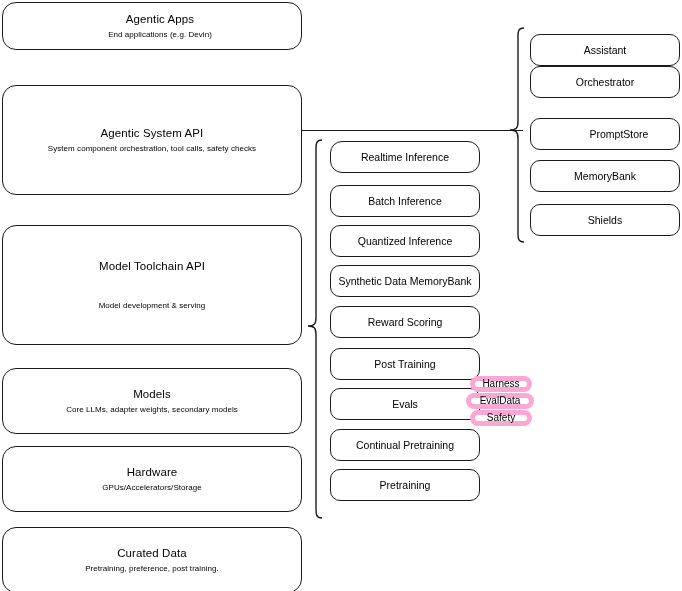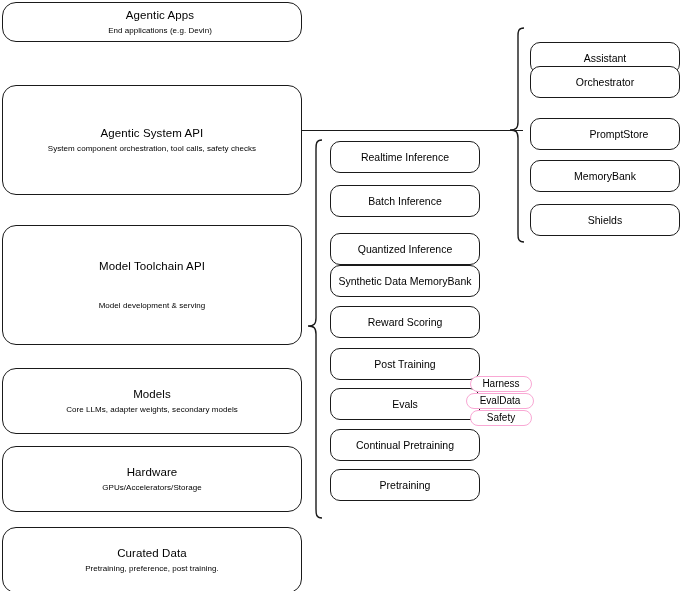--- a/index.html
+++ b/index.html
@@ -64,21 +64,21 @@
     height: 32px;
     border-radius: 10px;
     font-size: 10.5px;
   }
 
   
   .pill {
     position: absolute;
     box-sizing: border-box;
     background: #ffffff;
-    border: 1px solid #f9a8d4;
+    border: 5px solid #f9a8d4;
     border-radius: 999px;
     height: 16px;
     display: flex;
     align-items: center;
     justify-content: center;
     font-size: 10px;
     line-height: 1;
     z-index: 5;
   }
 
@@ -91,21 +91,21 @@
 
   
   .brace {
     position: absolute;
     overflow: visible;
   }
 </style>
 </head>
 <body>
 
-<div class="box layer-box" style="top:2px;height:40px;padding-left:16px;">
+<div class="box layer-box" style="top:2px;height:48px;padding-left:16px;">
   <div class="layer-title">Agentic Apps</div>
   <div class="layer-sub">End applications (e.g. Devin)</div>
 </div>
 
 <div class="box layer-box" style="top:85px;height:110px;">
   <div class="layer-title">Agentic System API</div>
   <div class="layer-sub">System component orchestration, tool calls, safety checks</div>
 </div>
 
 <div class="box layer-box" style="top:225px;height:120px;gap:24px;">
@@ -131,27 +131,27 @@
 <div class="connector" style="left:302px;top:130px;width:221px;"></div>
 
 <svg class="brace" style="left:508px;top:26px;" width="18" height="218" viewBox="0 0 18 218">
   <path d="M16,2 C10,2 10,6 10,10 L10,96 C10,102 8,104 2,104 C8,104 10,106 10,112 L10,208 C10,212 10,216 16,216" fill="none" stroke="#1a1a1a" stroke-width="1.4"></path>
 </svg>
 
 <svg class="brace" style="left:306px;top:138px;" width="18" height="382" viewBox="0 0 18 382">
   <path d="M16,2 C10,2 10,6 10,11 L10,180 C10,186 8,188 2,188 C8,188 10,190 10,196 L10,371 C10,376 10,380 16,380" fill="none" stroke="#1a1a1a" stroke-width="1.4"></path>
 </svg>
 
-<div class="box mid-box" style="top:141px;">
+<div class="box mid-box" style="top:141px;border-radius:12px;">
   <span>Realtime Inference</span>
 </div>
 <div class="box mid-box" style="top:185px;">
   <span>Batch Inference</span>
 </div>
-<div class="box mid-box" style="top:233px;">
+<div class="box mid-box" style="top:225px;">
   <span>Quantized Inference</span>
 </div>
 <div class="box mid-box" style="top:265px;">
   <span>Synthetic Data MemoryBank</span>
 </div>
 <div class="box mid-box" style="top:306px;">
   <span>Reward Scoring</span>
 </div>
 <div class="box mid-box" style="top:348px;">
   <span>Post Training</span>
@@ -169,21 +169,21 @@
 <div class="pill" style="left:470px;top:376px;width:62px;">
   <span>Harness</span>
 </div>
 <div class="pill" style="left:466px;top:393px;width:68px;">
   <span>EvalData</span>
 </div>
 <div class="pill" style="left:470px;top:410px;width:62px;">
   <span>Safety</span>
 </div>
 
-<div class="box right-box" style="top:34px;margin-top:8px;">
+<div class="box right-box" style="top:34px;">
   <span>Assistant</span>
 </div>
 <div class="box right-box" style="top:66px;">
   <span>Orchestrator</span>
 </div>
 <div class="box right-box" style="top:118px;padding-left:28px;">
   <span>PromptStore</span>
 </div>
 <div class="box right-box" style="top:160px;">
   <span>MemoryBank</span>

